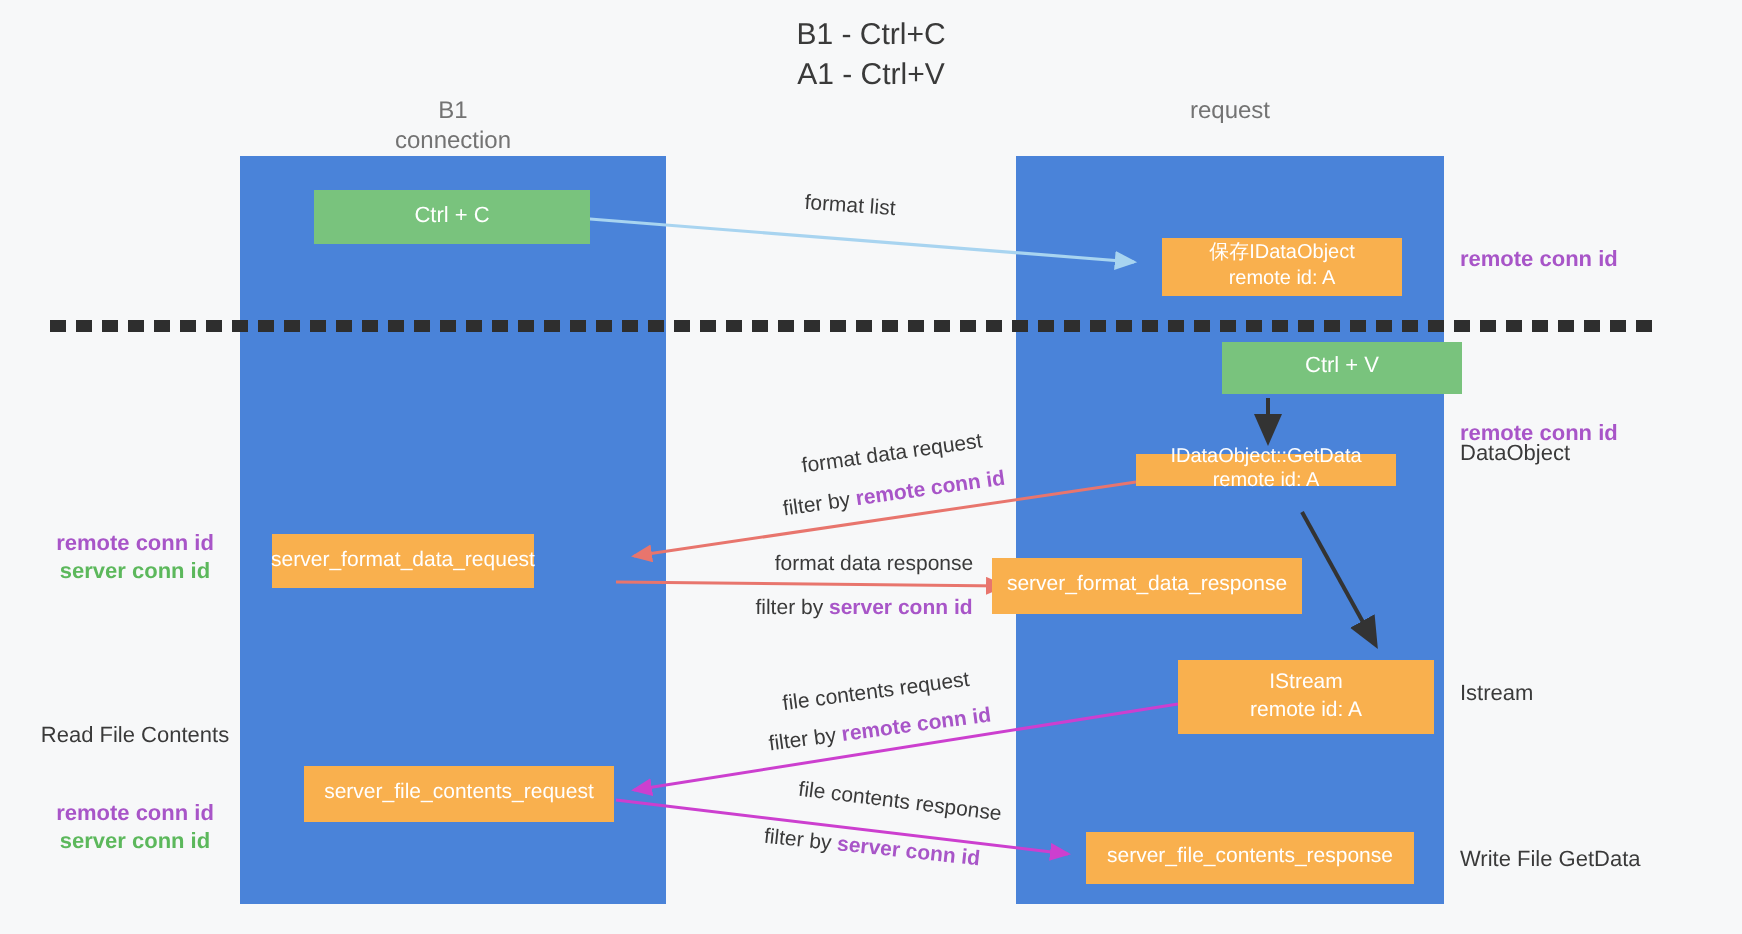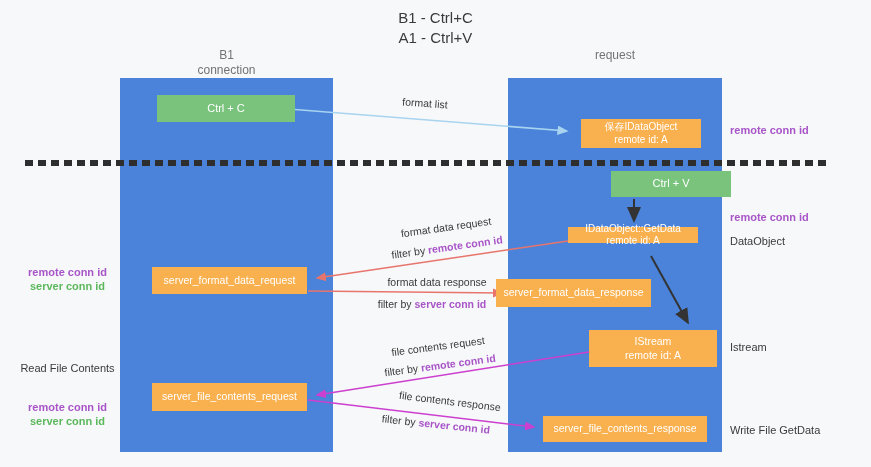--- a/index.html
+++ b/index.html
@@ -37,21 +37,21 @@
     position:absolute;display:flex;flex-direction:column;
     align-items:center;justify-content:center;
     color:#ffffff;text-align:center;line-height:1.25;
   }
   .node-green{background:#79c37d;font-size:11px;}
   .node-orange{background:#f9b04e;font-size:10.5px;}
   .nd-ctrl-c{left:157px;top:95px;width:138px;height:27px;}
   .nd-save{left:581px;top:119px;width:120px;height:29px;font-size:10px;}
   .nd-ctrl-v{left:575px;top:171px;width:120px;height:26px;margin-left:36px;}
   .nd-getdata{left:568px;top:227px;width:130px;height:16px;font-size:10px;}
-  .nd-fmt-req{left:152px;top:267px;width:155px;height:27px;}
+  .nd-fmt-req{left:136px;top:267px;width:131px;height:27px;}
   .nd-fmt-resp{left:496px;top:279px;width:155px;height:28px;}
   .nd-istream{left:589px;top:330px;width:128px;height:37px;}
   .nd-file-req{left:152px;top:383px;width:155px;height:28px;}
   .nd-file-resp{left:543px;top:416px;width:164px;height:26px;}
   svg.arrows{position:absolute;left:0;top:0;}
   .mid-label{
     position:absolute;white-space:nowrap;
     font-size:10.5px;color:#3a3a3a;
   }
   .mid-label .hl-purple{color:#a855c8;font-weight:bold;}
@@ -181,21 +181,21 @@
 
   <div class="mid-label rot-down" style="left:450px;top:395px;">
     <span>file contents response</span>
   </div>
   <div class="mid-label rot-down2" style="left:436px;top:418px;">
     <span>filter by </span><span class="hl-purple">server conn id</span>
   </div>
 
   <div class="side-label side-right lbl-purple" style="top:124px;">remote conn id</div>
   <div class="side-label side-right lbl-purple" style="top:211px;">remote conn id</div>
-  <div class="side-label side-right lbl-black" style="top:235px;">DataObject</div>
+  <div class="side-label side-right lbl-black" style="top:221px;">DataObject</div>
   <div class="side-label side-right lbl-black" style="top:341px;">Istream</div>
   <div class="side-label side-right lbl-black" style="top:424px;">Write File GetData</div>
 
   <div class="side-label side-left lbl-purple" style="top:266px;">remote conn id</div>
   <div class="side-label side-left lbl-green" style="top:280px;">server conn id</div>
   <div class="side-label side-left lbl-black" style="top:362px;">Read File Contents</div>
   <div class="side-label side-left lbl-purple" style="top:401px;">remote conn id</div>
   <div class="side-label side-left lbl-green" style="top:415px;">server conn id</div>
 
 </div>

